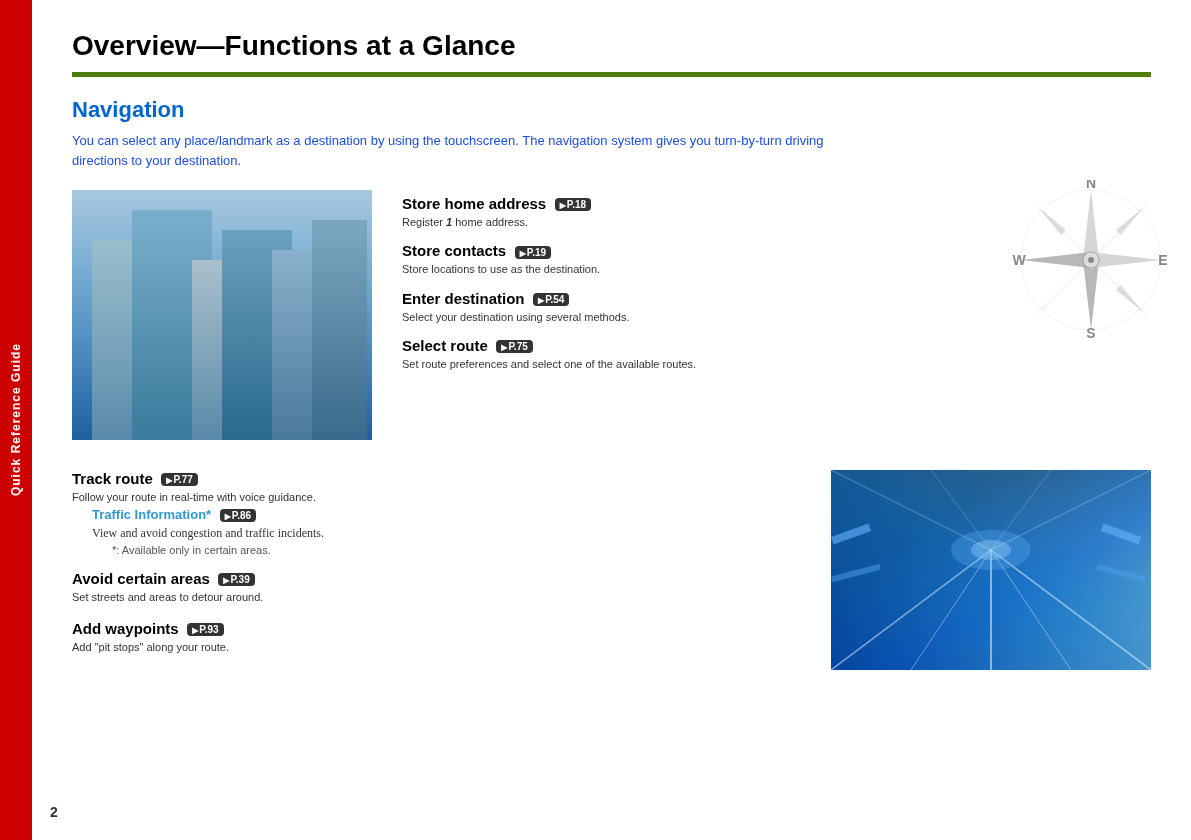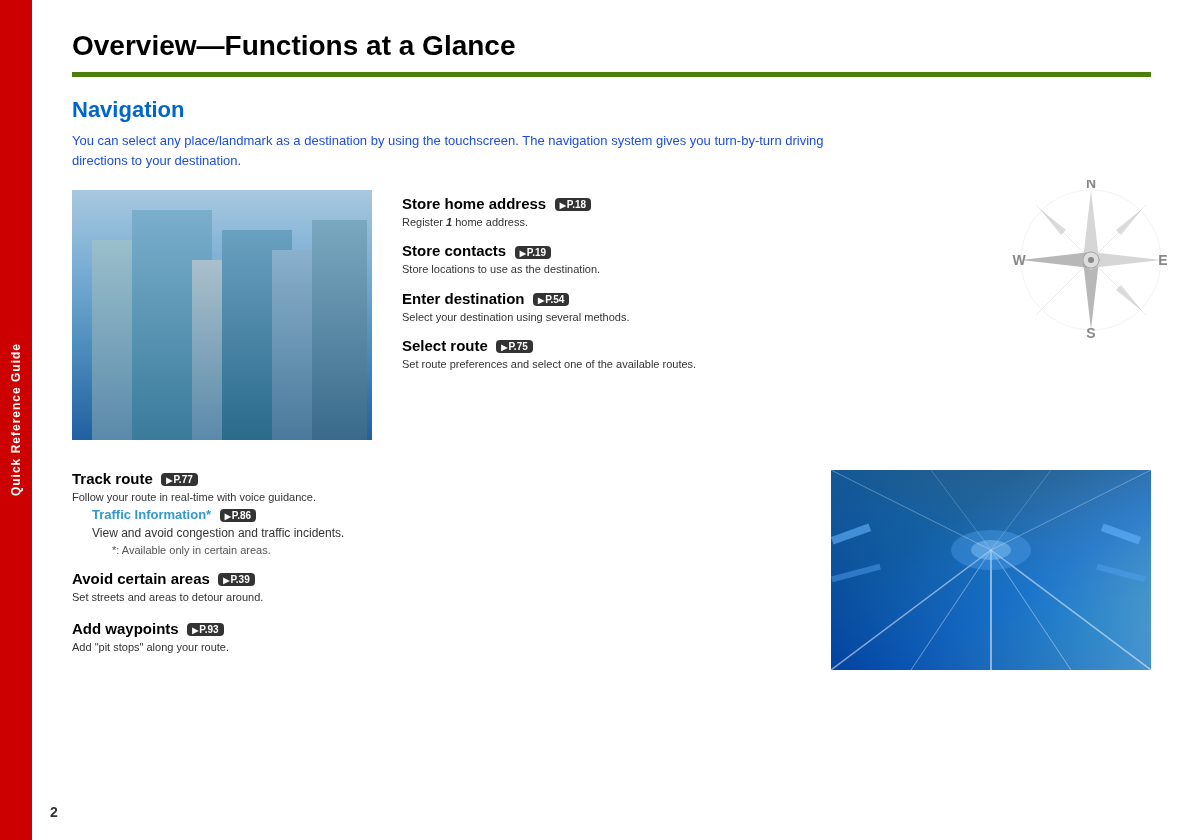--- a/index.html
+++ b/index.html
@@ -193,20 +193,21 @@
       color: #3399cc;
       display: inline;
       text-align: center;
     }
 
     .sub-feature-desc {
       font-size: 12px;
       color: #333333;
       margin-top: 2px;
       line-height: 1.4;
+      font-family: Liberation Serif, serif;
     }
 
     .asterisk-note {
       font-size: 11px;
       color: #555555;
       margin-left: 20px;
       margin-top: 2px;
     }
 
     

